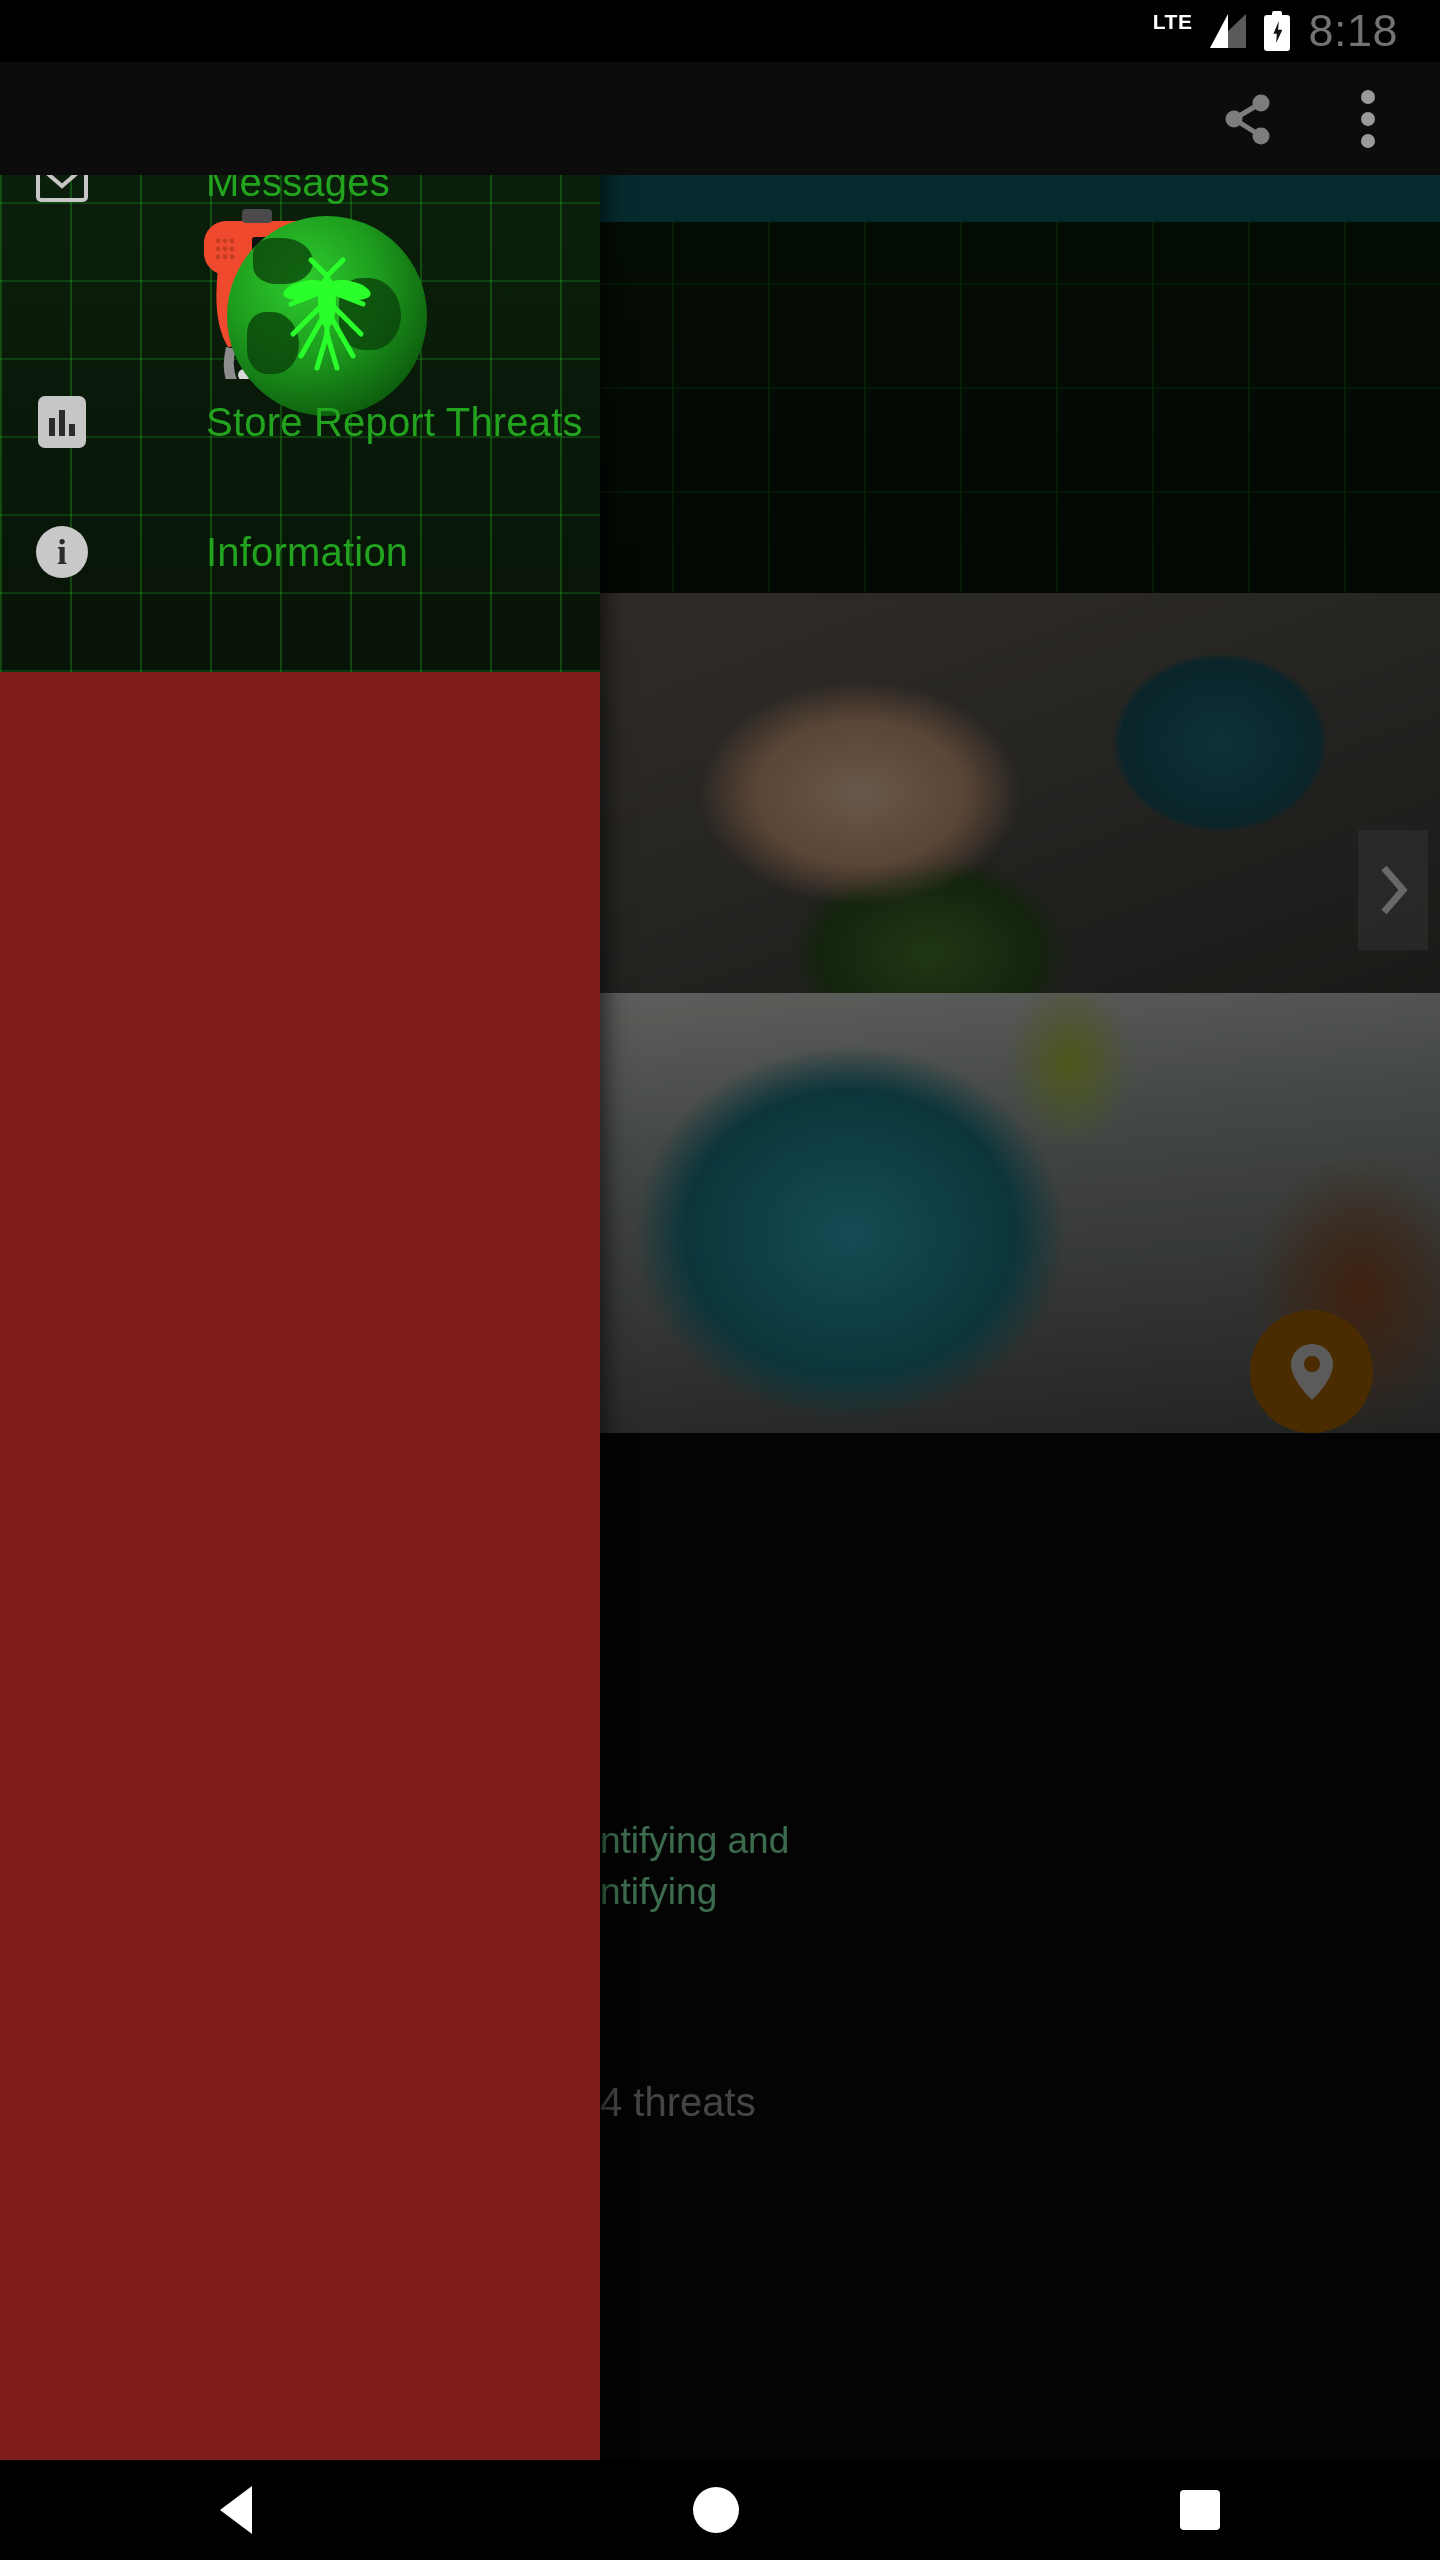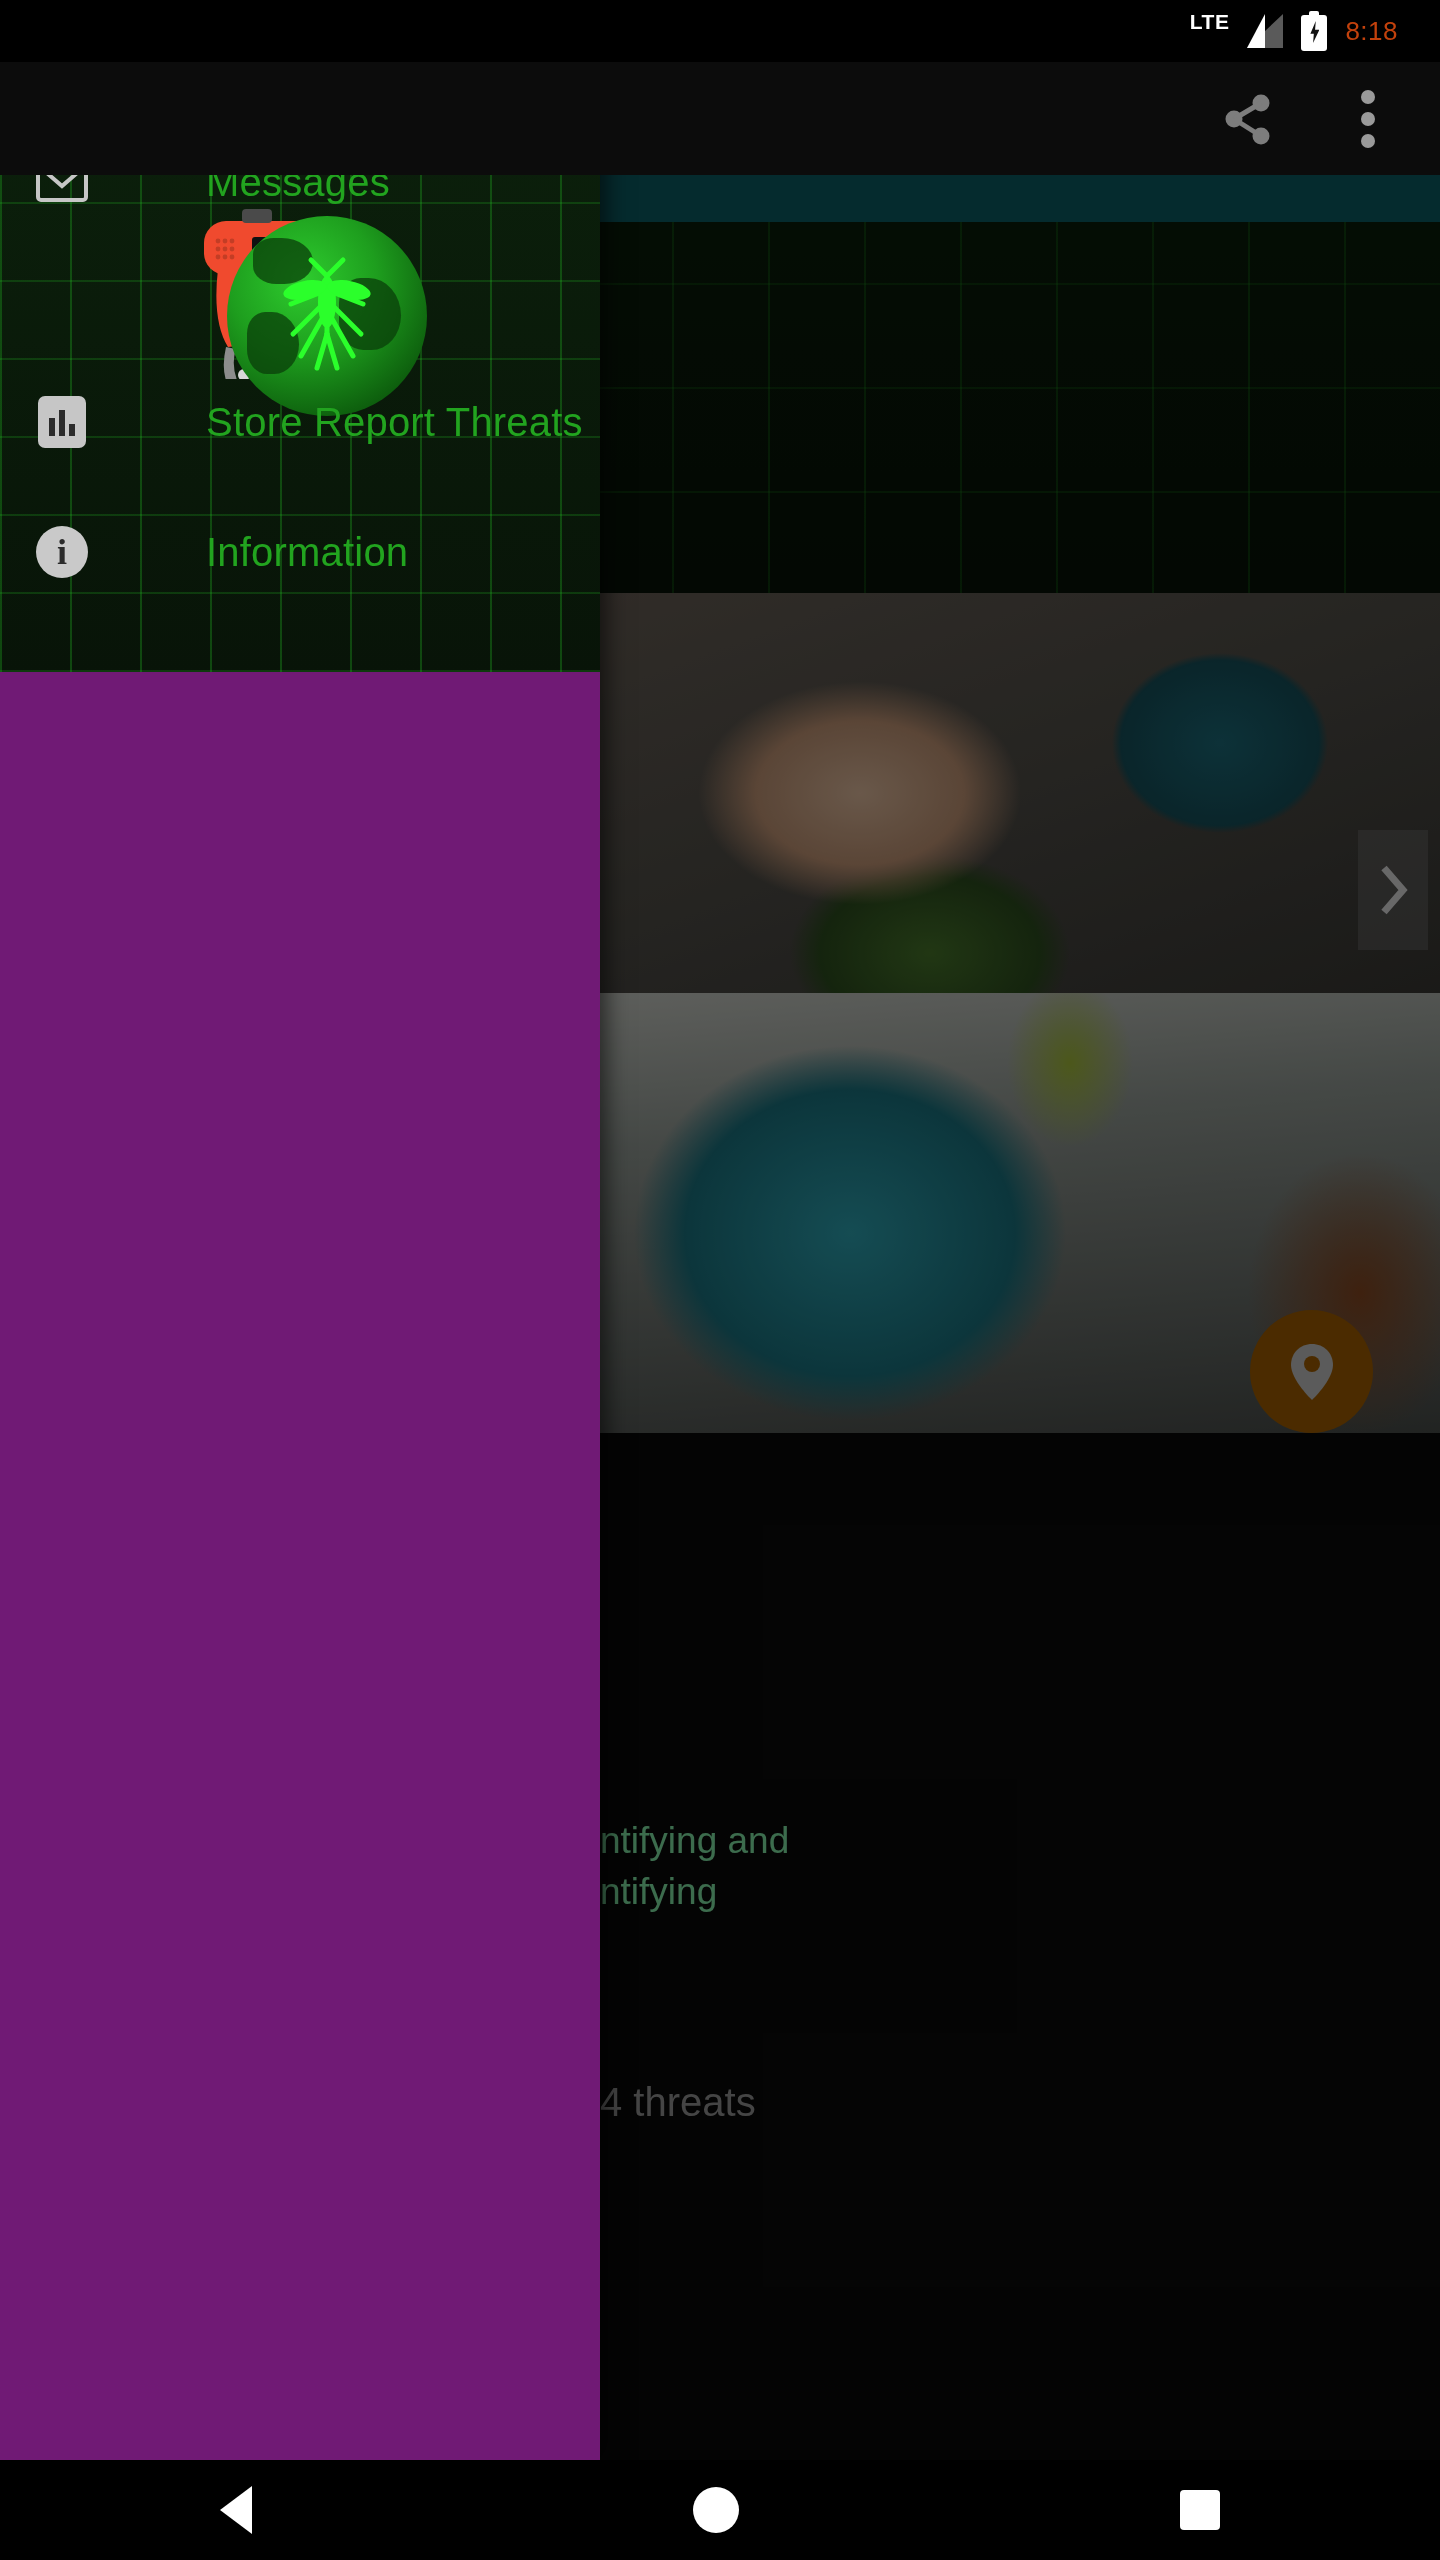--- a/index.html
+++ b/index.html
@@ -18,21 +18,21 @@
   .sb-signal { width:36px; height:34px; position:relative; }
   .sb-signal .full { position:absolute; right:0; bottom:0; width:0; height:0;
       border-left:36px solid transparent; border-bottom:34px solid #5a5a5a; }
   .sb-signal .half { position:absolute; right:18px; bottom:0; width:0; height:0;
       border-left:18px solid transparent; border-bottom:34px solid #ffffff; }
   .sb-batt { width:26px; height:40px; position:relative; }
   .sb-batt .body { position:absolute; top:4px; left:0; width:26px; height:36px; background:#fff; border-radius:3px; }
   .sb-batt .cap  { position:absolute; top:0; left:8px; width:10px; height:5px; background:#fff; border-radius:2px 2px 0 0; }
   .sb-batt .bolt { position:absolute; top:10px; left:9px; width:9px; height:22px; background:#111;
       clip-path:polygon(60% 0,0 58%,38% 58%,30% 100%,100% 40%,52% 40%); }
-  .sb-time { color:#c2410c; font-size:26px; font-weight:400; letter-spacing:.5px; }
+  .sb-time { color:#737373; font-size:45px; font-weight:400; letter-spacing:.5px; }
 
   .toolbar { position:absolute; top:62px; left:0; width:1440px; height:113px;
              background:#0c0c0c; display:flex; align-items:center; justify-content:flex-end;
              padding-right:42px; gap:60px; z-index:30; }
   .tb-icon { width:60px; height:60px; display:flex; align-items:center; justify-content:center; }
 
   .teal-band { position:absolute; top:172px; left:0; width:1440px; height:50px; background:#0d6066; z-index:5;}
 
   .matrix-bg { position:absolute; top:222px; left:0; width:1440px; height:375px;
       background:
@@ -67,21 +67,21 @@
 
   .fab { position:absolute; top:1310px; right:67px; width:123px; height:123px; border-radius:50%;
          background:#a66100; display:flex; align-items:center; justify-content:center; z-index:12; }
 
   
   .scrim { position:absolute; top:0; left:0; width:1440px; height:2460px;
            background:rgba(0,0,0,.55); z-index:20; }
 
   
   .drawer { position:absolute; top:0; left:0; width:600px; height:2460px;
-            background:#701a75; z-index:25; overflow:hidden;
+            background:#7f1d1d; z-index:25; overflow:hidden;
             box-shadow:6px 0 22px rgba(0,0,0,.6); }
 
   .drawer-top { position:relative; width:600px; height:88px; background:#141414; }
   .sd-card { position:absolute; top:12px; left:24px; width:34px; height:44px; background:#fff;
              border-radius:3px; clip-path:polygon(26% 0,100% 0,100% 100%,0 100%,0 14%); }
   .sd-card .n { position:absolute; top:4px; left:10px; width:3px; height:13px; background:#141414; }
   .sd-card .n2{ left:16px; } .sd-card .n3{ left:22px; }
 
   .scallop-band { position:absolute; top:88px; left:0; width:600px; height:63px; background:#0d7a80; }
   .scallop-top { position:absolute; top:-13px; left:0; width:600px; height:16px;

